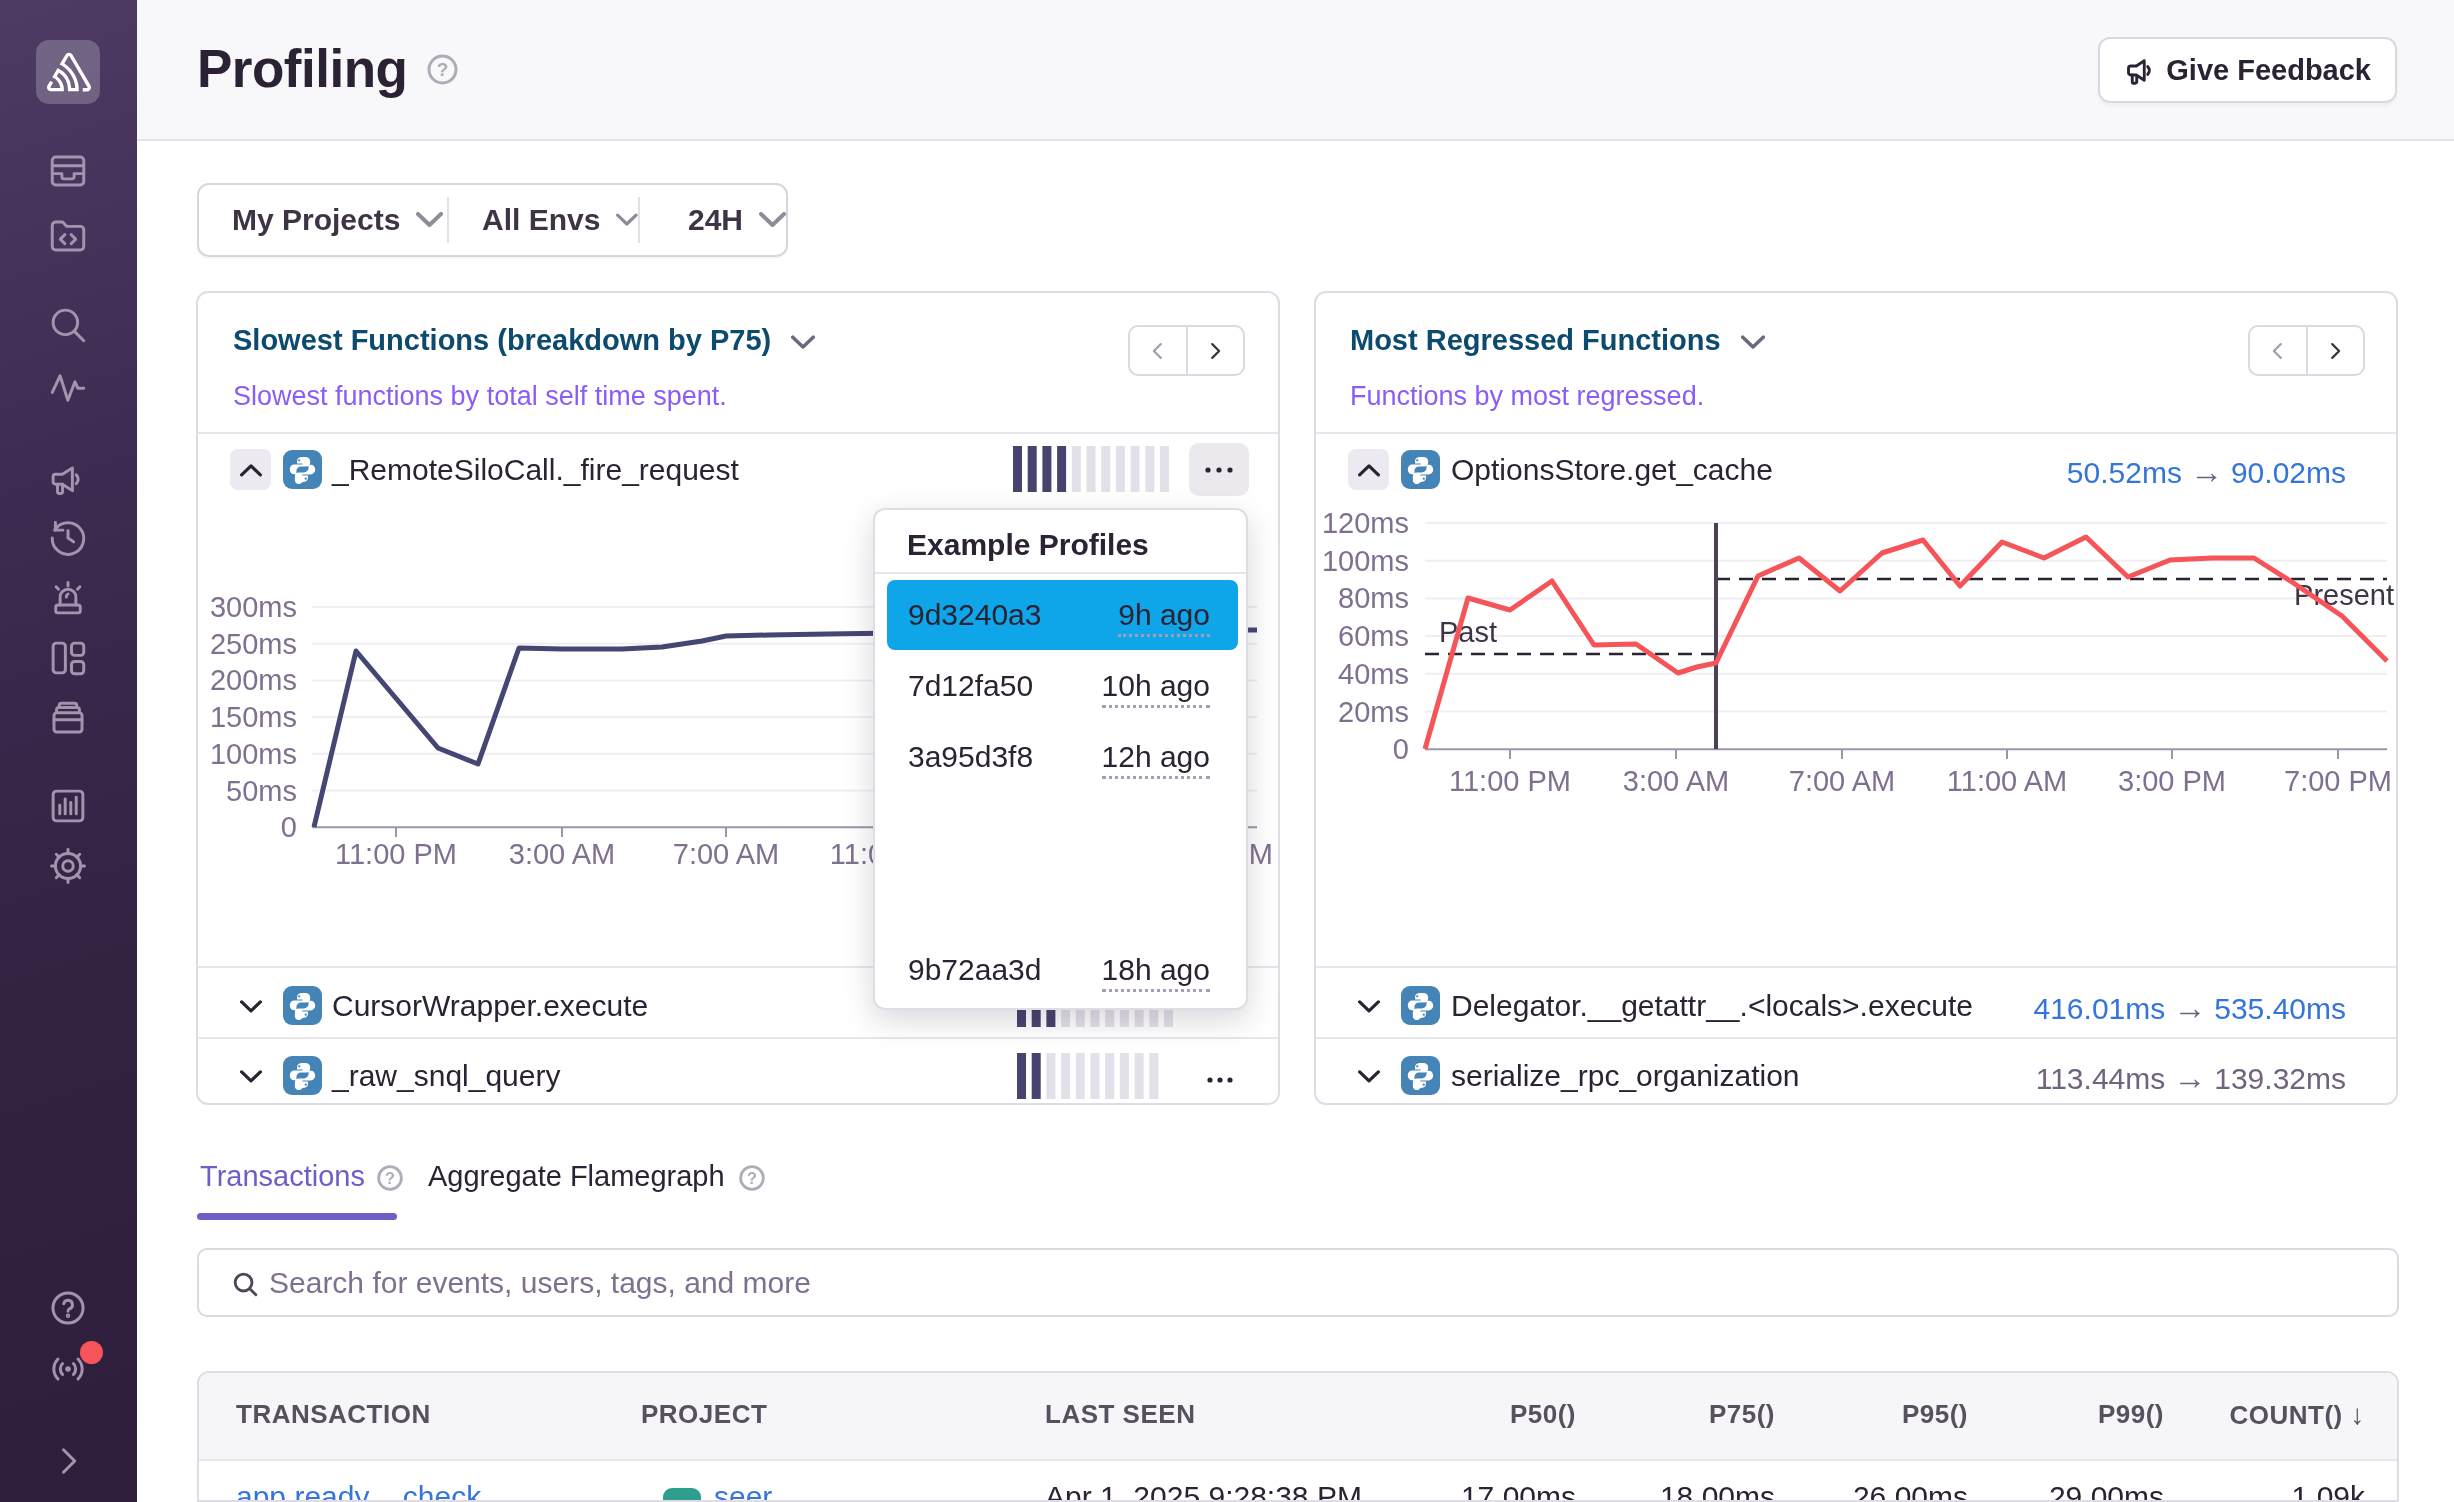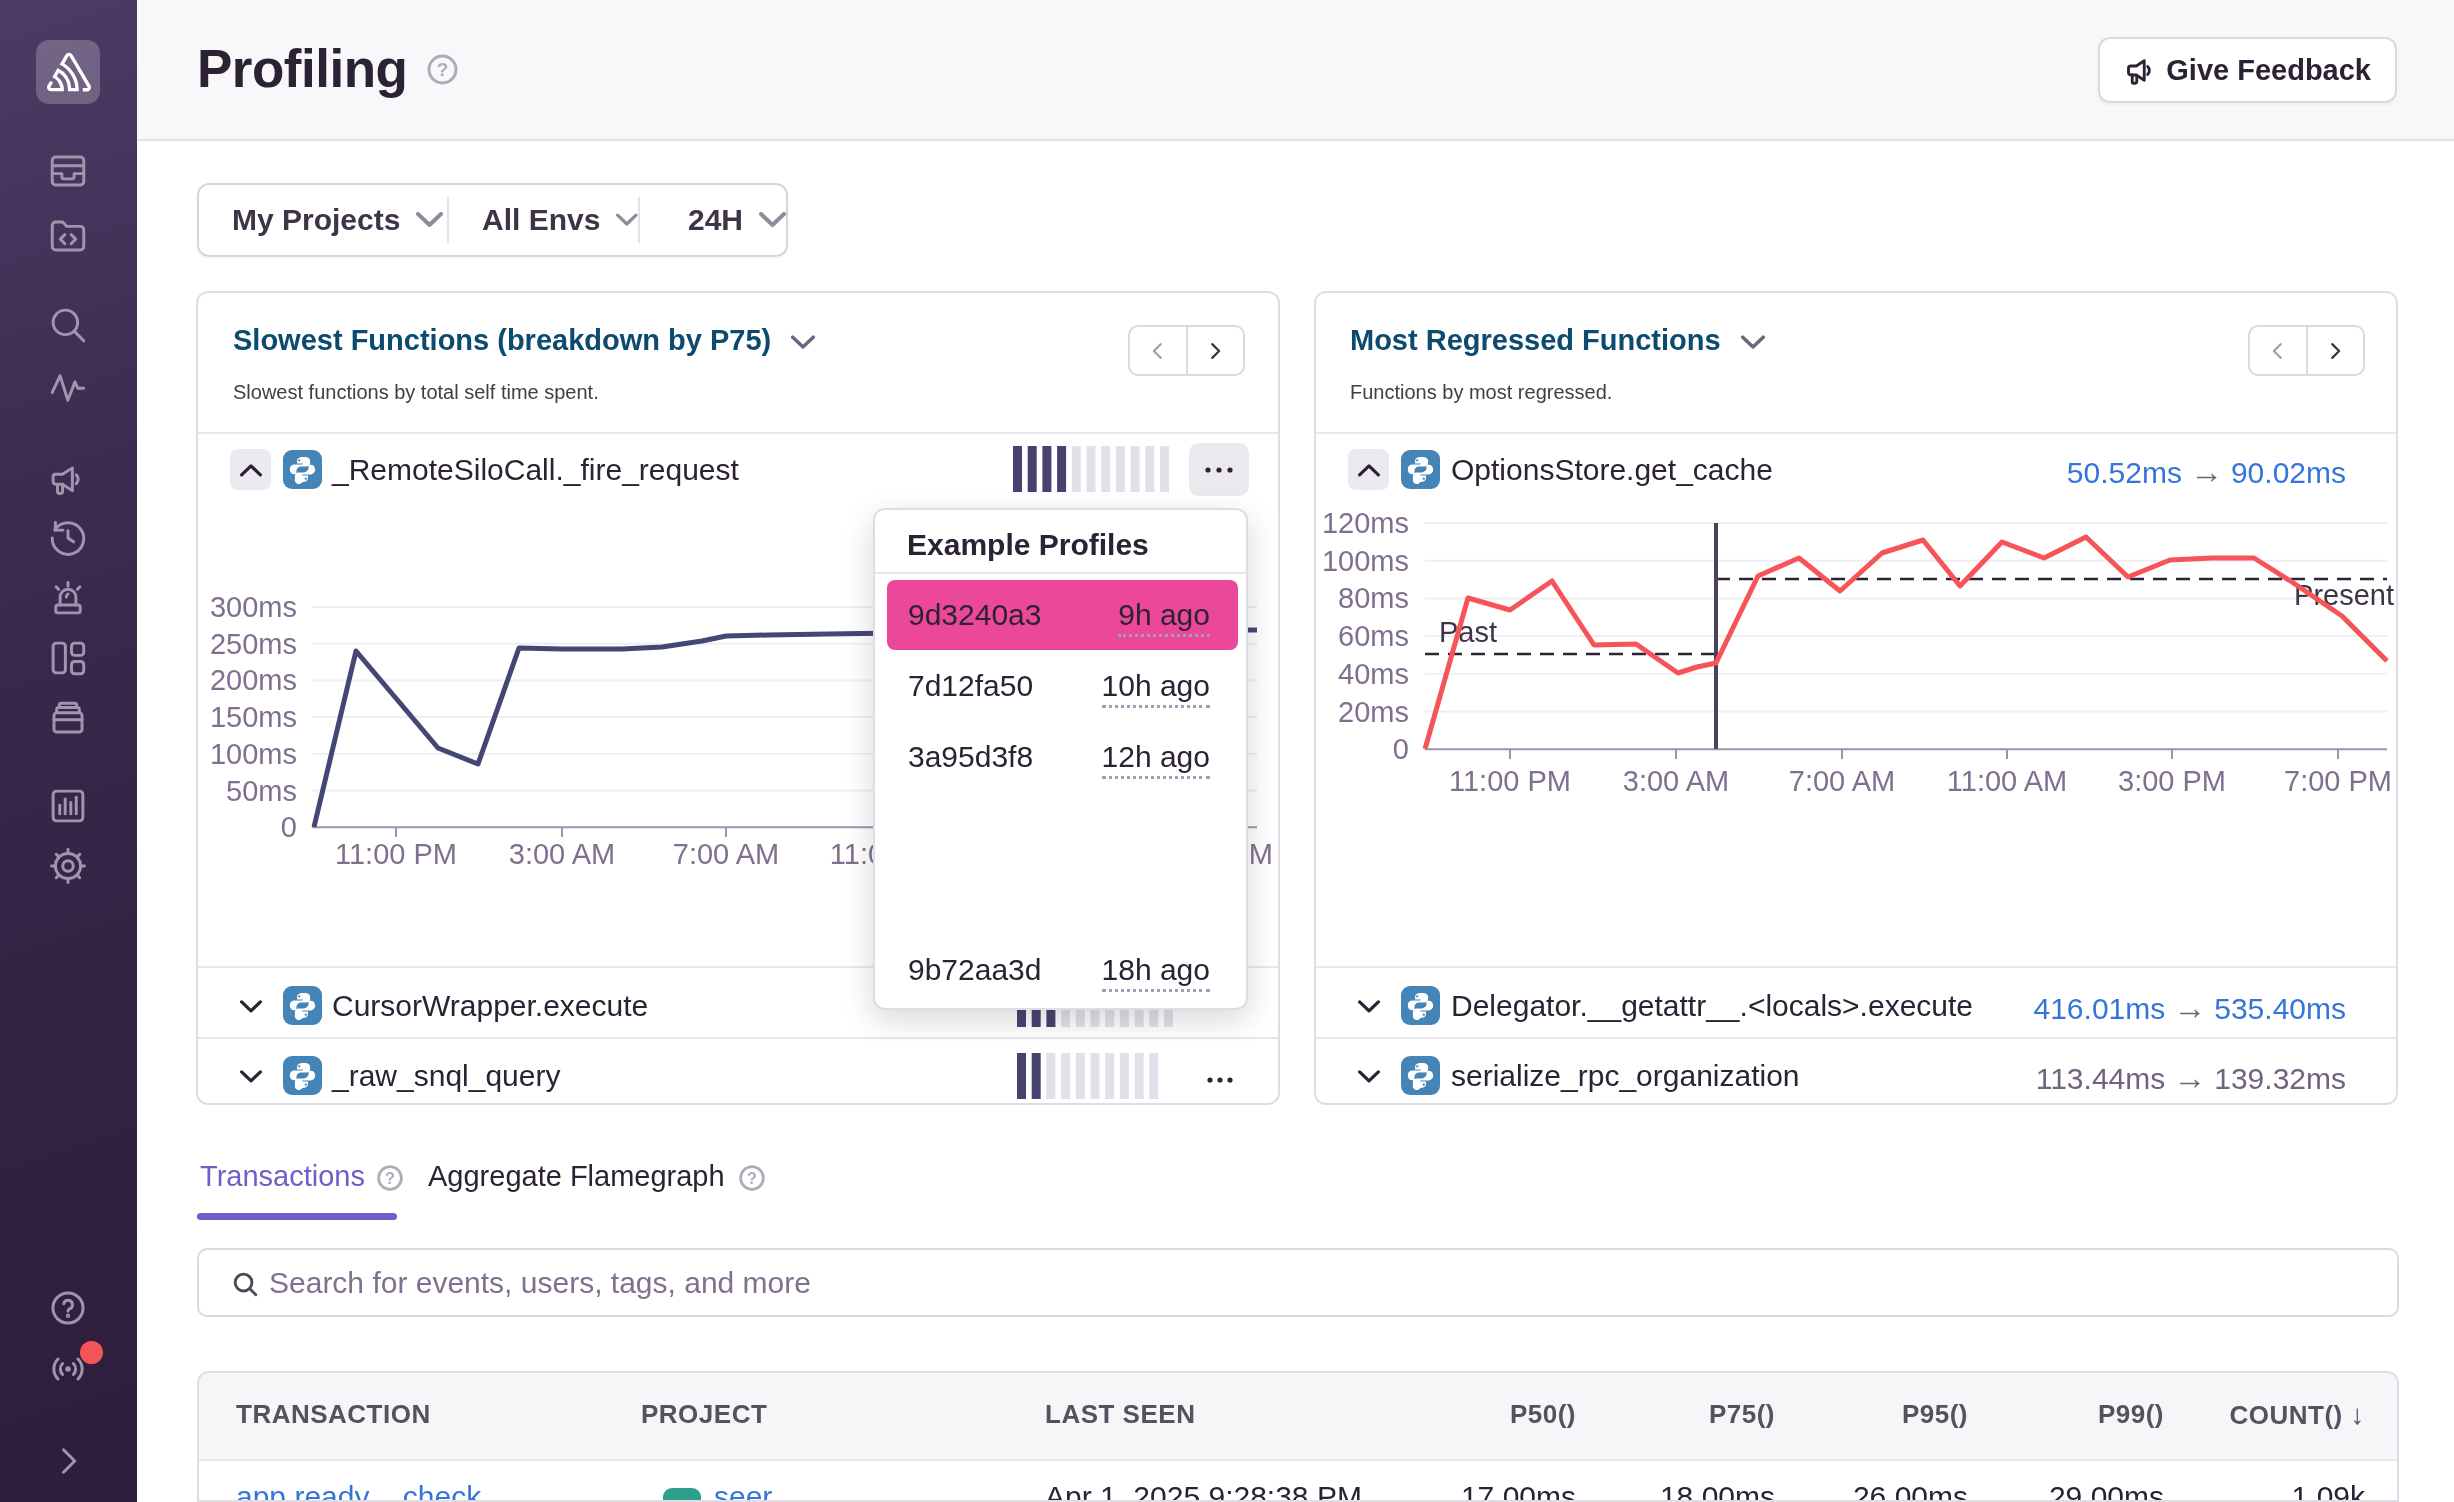--- a/index.html
+++ b/index.html
@@ -34,21 +34,21 @@
   .fseg { display:flex; align-items:center; font-size:30px; font-weight:bold; color:#3e3446; white-space:nowrap; }
   .fdiv { width:2px; height:46px; background:#e3e0e6; }
   .chev { margin-left:16px; }
 
   
   .panel { background:#fff; border:2px solid #e0dce5; border-radius:12px; }
   #panelL { left:196px; top:291px; width:1084px; height:814px; }
   #panelR { left:1314px; top:291px; width:1084px; height:814px; }
   .ptitle { position:absolute; font-size:29px; font-weight:bold; color:#0c4a6e; }
   #panelL .ptitle, #panelR .ptitle { top:31px !important; }
-  .psub { position:absolute; font-size:20px; color:#404040; }
+  .psub { position:absolute; font-size:27px; color:#8b5cf6; }
   .pager { position:absolute; width:117px; height:51px; display:flex; }
   .pager .pg { flex:1; border:2px solid #dcd8e2; background:#fff; display:flex;
     align-items:center; justify-content:center; }
   .pager .pg.l { border-radius:10px 0 0 10px; border-right-width:1px; }
   .pager .pg.r { border-radius:0 10px 10px 0; border-left-width:1px; }
   .phr { position:absolute; left:0; width:100%; height:0; border-top:2px solid #e8e5ec; }
   .rowchev { position:absolute; width:41px; height:41px; background:#ece9f0; border-radius:8px;
     display:flex; align-items:center; justify-content:center; }
   .rowchev.plain { background:transparent; }
   .pytile { position:absolute; width:39px; height:39px; border-radius:9px; background:#4584b6; }
@@ -60,21 +60,21 @@
   .msvals .arr { color:#71637e; padding:0 8px; font-size:33px; }
   .dotsBtn { position:absolute; background:#ebe8ee; border-radius:10px; }
 
   
   #dropdown { left:873px; top:508px; width:375px; height:502px; background:#fff;
     border:2px solid #e0dce5; border-radius:12px; box-shadow:0 10px 30px rgba(43,34,51,0.18);
     z-index:30; }
   #dropdown .ddtitle { position:absolute; left:32px; top:18px; font-size:30px; font-weight:bold; color:#2b2233; }
   #dropdown .ddhr { position:absolute; left:0; top:62px; width:100%; border-top:2px solid #e8e5ec; }
   .dditem { position:absolute; left:12px; width:351px; height:70px; border-radius:8px; }
-  .dditem.hl { background:#ec4899; }
+  .dditem.hl { background:#0ea5e9; }
   .dditem .h { position:absolute; left:21px; top:18px; font-size:30px; color:#2b2233; }
   .dditem .t { position:absolute; right:28px; top:18px; font-size:30px; color:#2b2233;
     border-bottom:3px dotted #a79cb5; padding-bottom:2px; }
 
   
   #tabs { left:197px; top:1152px; height:70px; width:900px; }
   .tab { font-size:29px; white-space:nowrap; }
   #tabUnderline { left:197px; top:1213px; width:200px; height:7px; background:#6c5fc7; border-radius:4px; }
 
   

